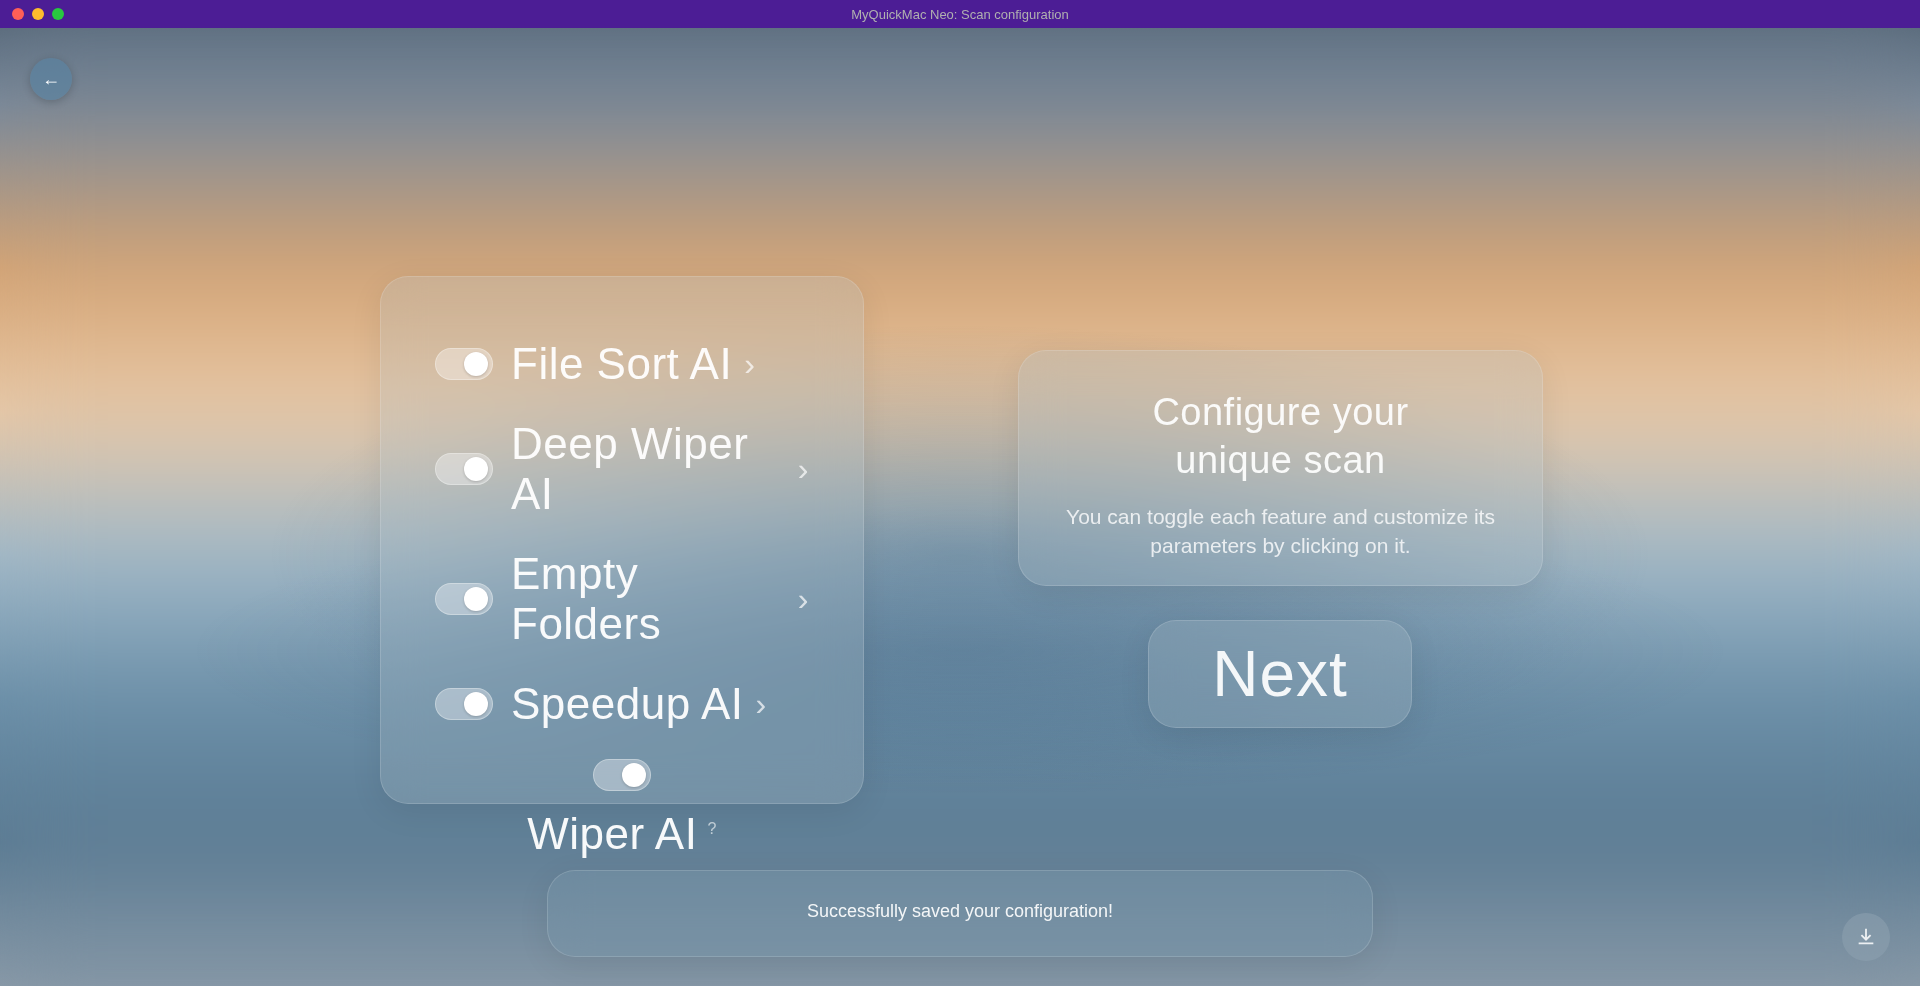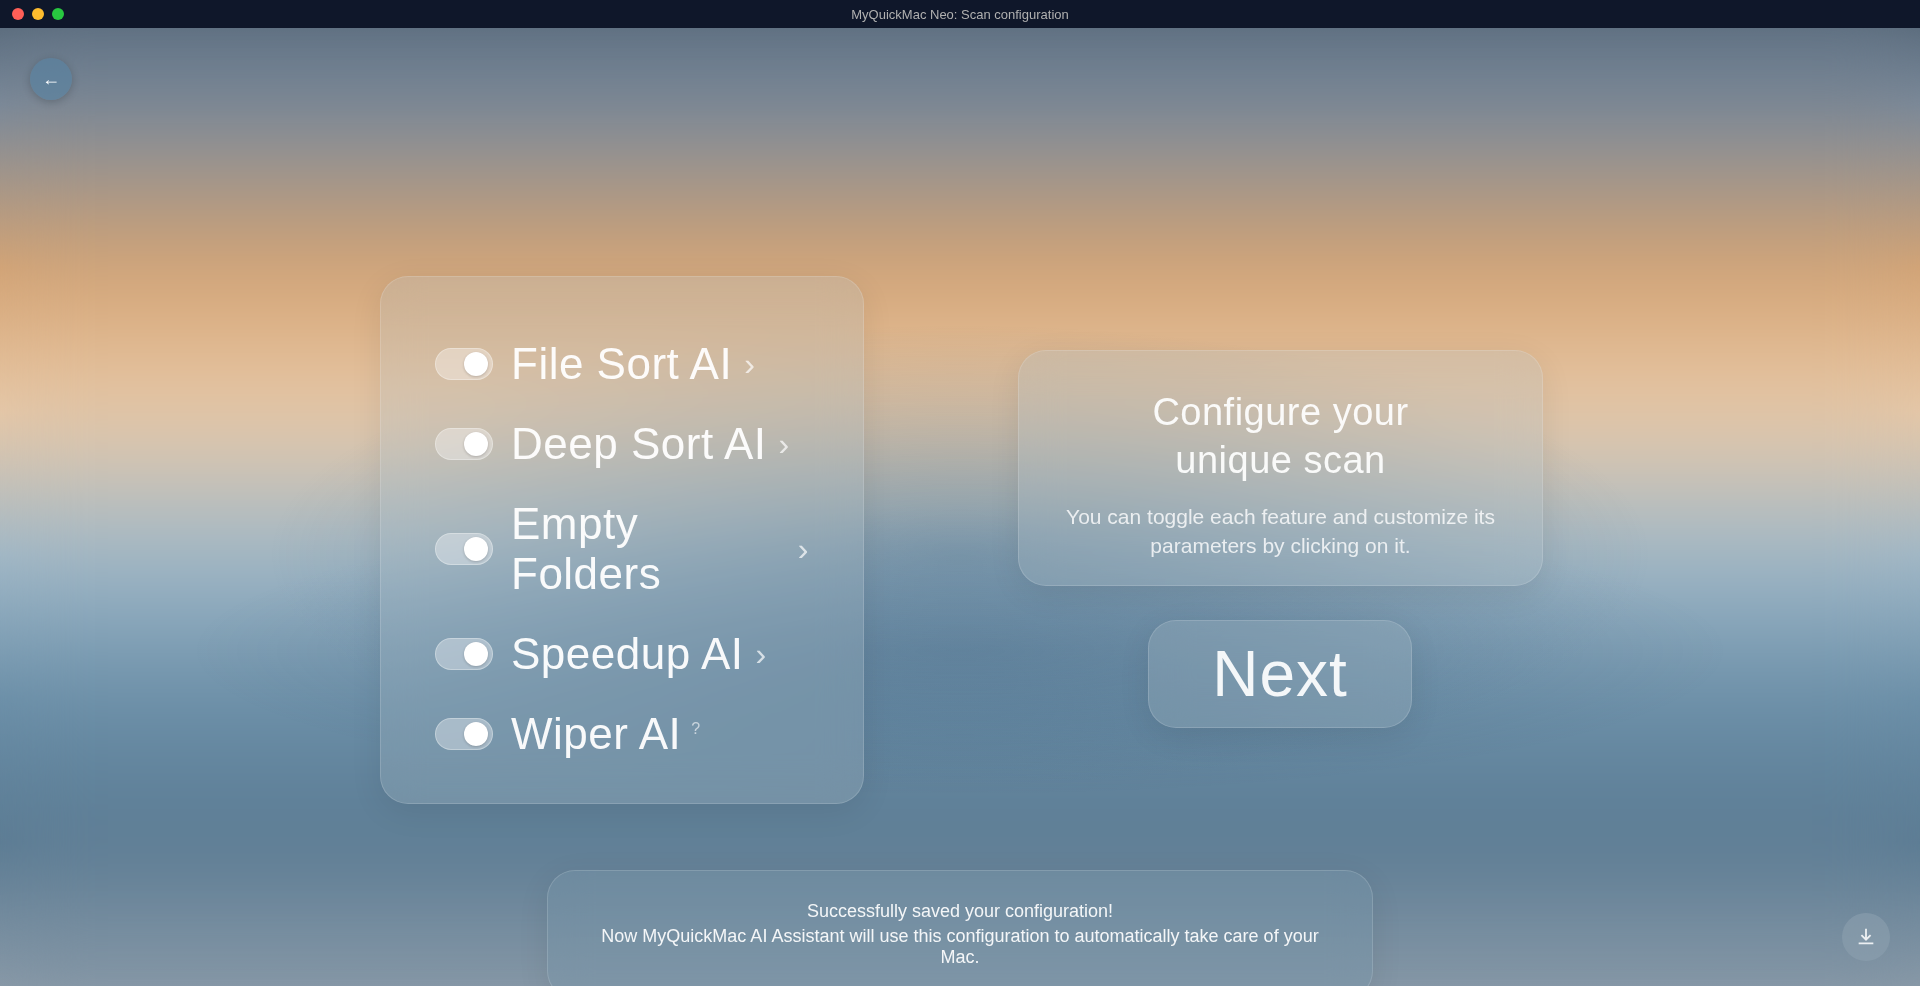--- a/index.html
+++ b/index.html
@@ -12,21 +12,21 @@
       width: 1920px;
       height: 986px;
       font-family: -apple-system, BlinkMacSystemFont, 'Segoe UI', Helvetica, Arial, sans-serif;
       overflow: hidden;
       position: relative;
     }
     
     
     .title-bar {
       height: 28px;
-      background: #0f172a;
+      background: #4c1d95;
       display: flex;
       align-items: center;
       position: relative;
       padding: 0 12px;
     }
     
     .traffic-lights {
       display: flex;
       gap: 8px;
       align-items: center;
@@ -139,20 +139,21 @@
     .feature-row {
       display: flex;
       align-items: center;
       gap: 18px;
       margin-bottom: 30px;
       cursor: pointer;
     }
     
     .feature-row:last-child {
       margin-bottom: 17px;
+      flex-direction: column;
     }
     
     .toggle {
       width: 58px;
       height: 32px;
       border-radius: 16px;
       background: rgba(255, 255, 255, 0.35);
       border: 1px solid rgba(255, 255, 255, 0.3);
       position: relative;
       flex-shrink: 0;
@@ -294,21 +295,21 @@
         <span>File Sort AI</span>
         <span class="chevron">›</span>
       </div>
     </div>
 
     <div class="feature-row">
       <div class="toggle">
         <div class="toggle-knob"></div>
       </div>
       <div class="feature-label">
-        <span>Deep Sort AI</span>
+        <span>Deep Wiper AI</span>
         <span class="chevron">›</span>
       </div>
     </div>
 
     <div class="feature-row">
       <div class="toggle">
         <div class="toggle-knob"></div>
       </div>
       <div class="feature-label">
         <span>Empty Folders</span>
@@ -345,16 +346,15 @@
     </div>
     <div class="info-desc">You can toggle each feature and customize its parameters by clicking on it.</div>
   </div>
 
   <div class="panel next-button">
     <span>Next</span>
   </div>
 
   <div class="panel toast">
     <div class="toast-line1">Successfully saved your configuration!</div>
-    <div class="toast-line2">Now MyQuickMac AI Assistant will use this configuration to automatically take care of your Mac.</div>
   </div>
 
 </div>
 
 </body></html>

